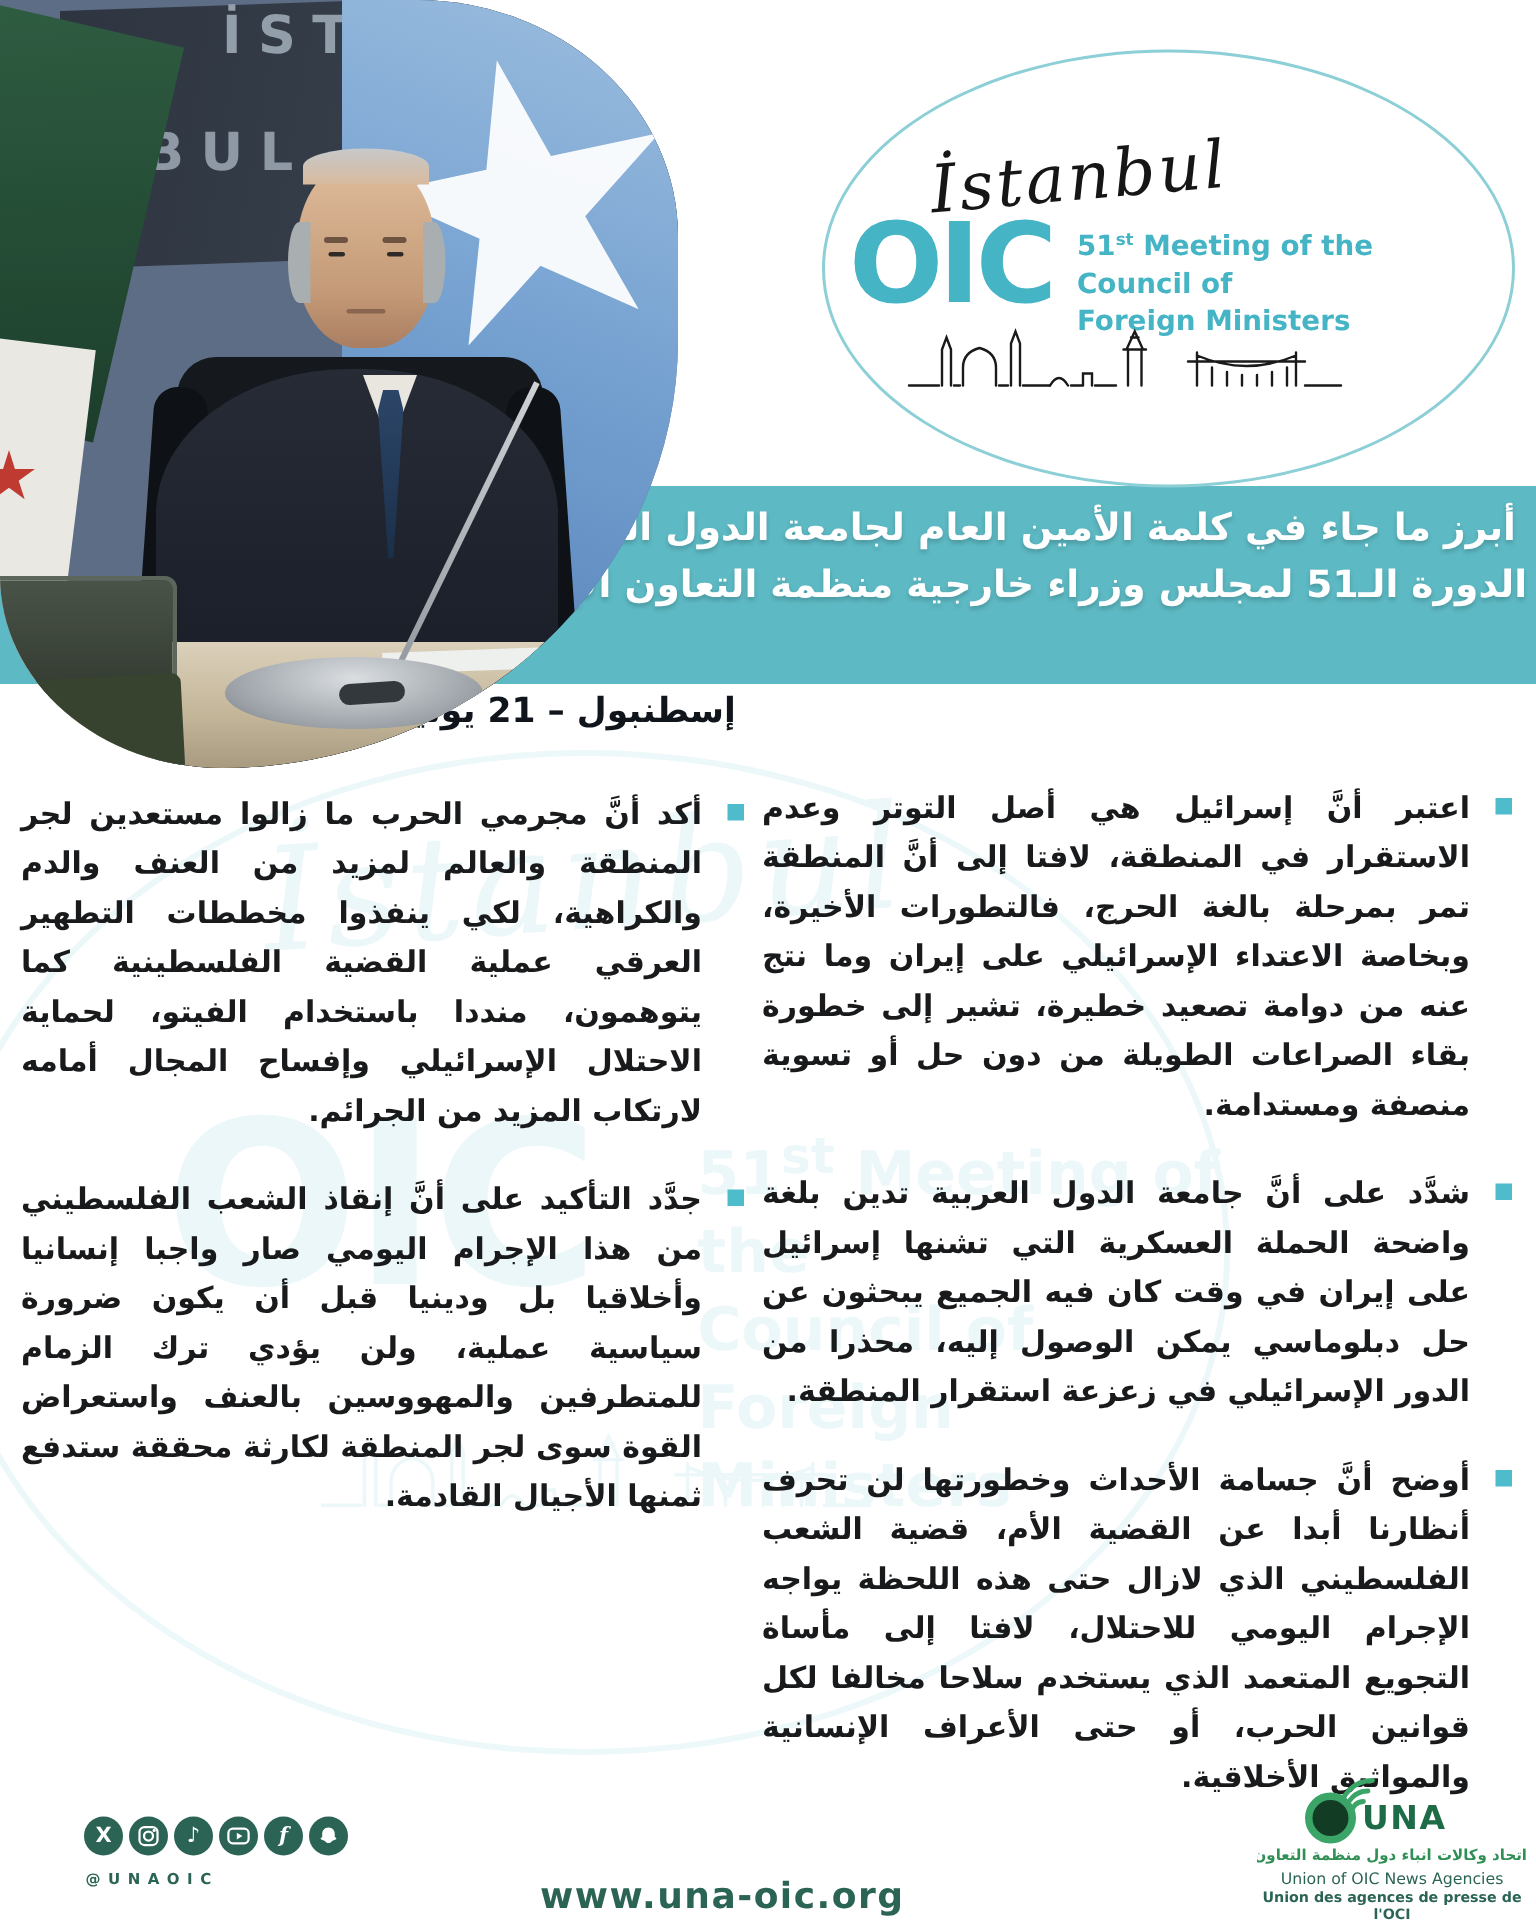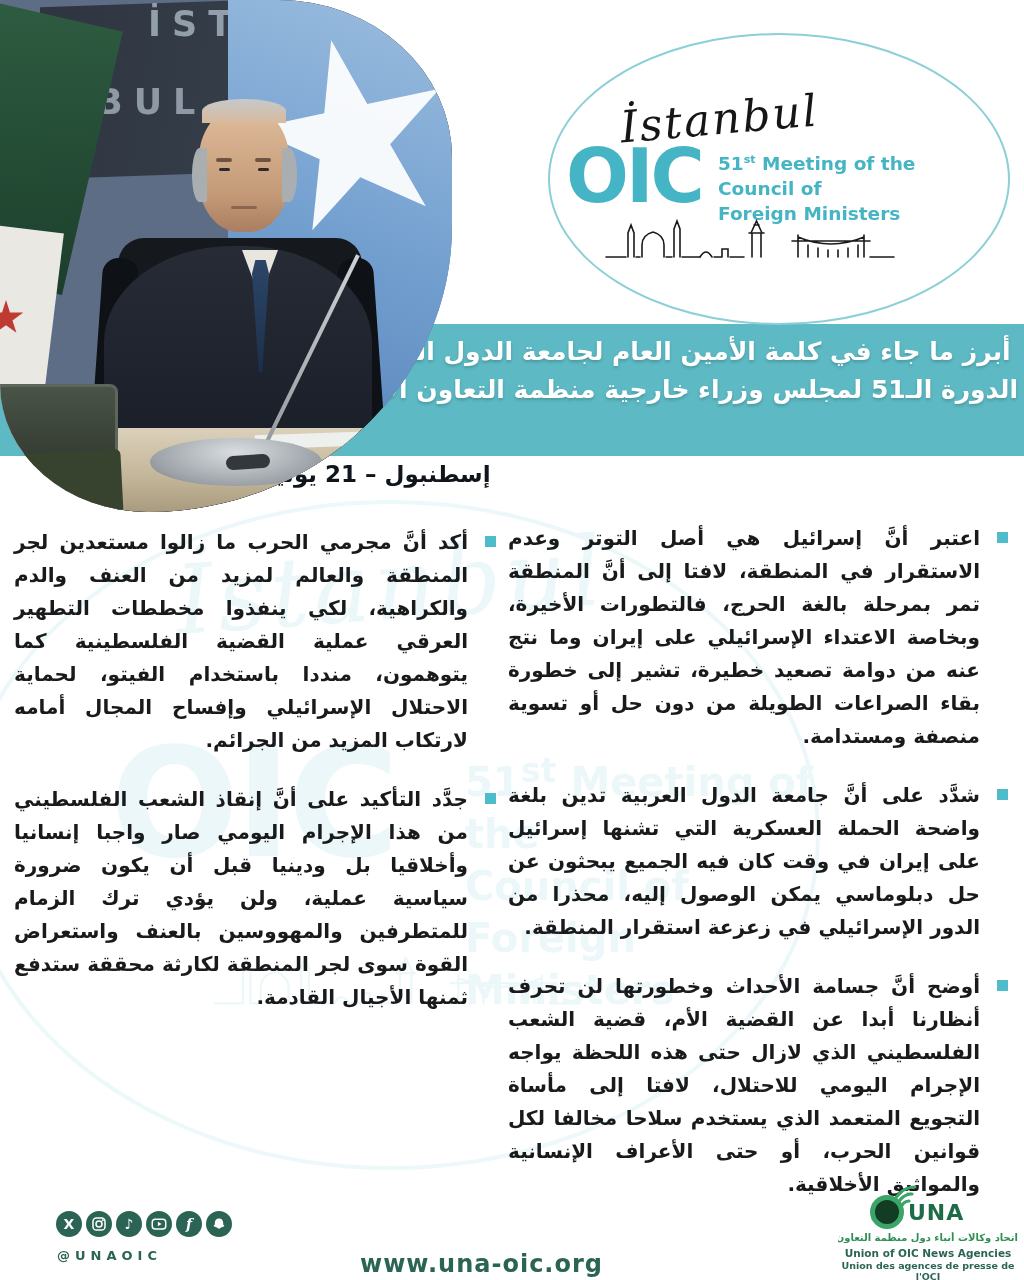--- a/index.html
+++ b/index.html
@@ -84,31 +84,31 @@
   .col-right{right:0;width:502px;}
   .col-left{left:0;width:484px;top:4px;}
   .para{position:relative;padding-right:30px;margin-bottom:26px;text-align:justify;
         font-size:20px;font-weight:700;line-height:33px;color:#191a1c;}
   .bullet{position:absolute;right:2px;top:10px;width:11px;height:11px;background:#4fbccb;}
 
   
   .social{position:absolute;left:56px;top:1211px;display:flex;gap:4px;z-index:2;}
   .sicon{width:26px;height:26px;border-radius:50%;background:#2b6455;display:flex;align-items:center;
          justify-content:center;color:#fff;font-weight:700;font-size:14px;}
-  .handle{position:absolute;left:57px;top:1248px;font-size:13px;font-weight:700;letter-spacing:5px;color:#2b6455;z-index:2;}
+  .handle{position:absolute;left:57px;top:1248px;font-size:10px;font-weight:700;letter-spacing:5px;color:#2b6455;z-index:2;}
   .website{position:absolute;left:360px;top:1222px;width:280px;font-size:24px;
            font-weight:700;letter-spacing:1px;color:#2b6455;z-index:2;margin-top:28px;}
   .una{position:absolute;left:838px;top:1183px;width:180px;text-align:center;z-index:2;}
   .una-waves{position:absolute;left:52px;top:2px;}
   .una-circle{position:absolute;left:32px;top:12px;width:24px;height:24px;border-radius:50%;
               background:#123c24;border:5px solid #3ba568;}
   .una-text{position:absolute;left:70px;top:17px;font-size:22px;font-weight:800;color:#1e6b47;letter-spacing:1px;}
   .una-ar{position:absolute;left:0;top:49px;width:180px;font-size:10px;font-weight:700;color:#2f8f55;
           direction:rtl;white-space:nowrap;overflow:hidden;}
-  .una-en{position:absolute;left:0;top:64px;width:180px;font-size:10.5px;font-weight:700;color:#2b6455;}
+  .una-en{position:absolute;left:0;top:64px;width:180px;font-size:10.5px;font-weight:400;color:#2b6455;}
   .una-fr{position:absolute;left:0;top:77px;width:180px;font-size:9.5px;font-weight:700;color:#2b6455;}
 </style>
 </head>
 <body>
 
 <div class="page">
 
   <div class="wm">
     <div class="wm-ellipse"></div>
     <div class="wm-script">İstanbul</div>

